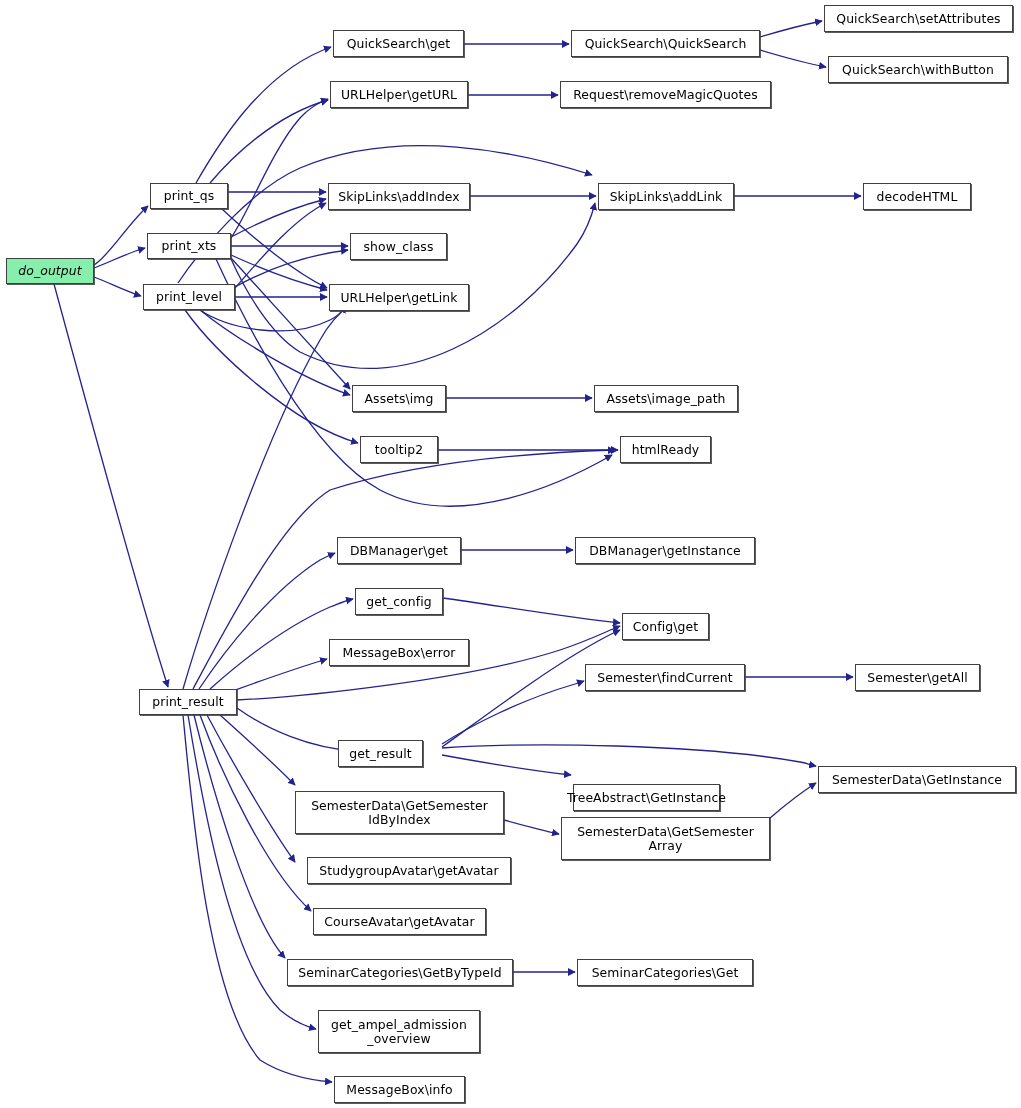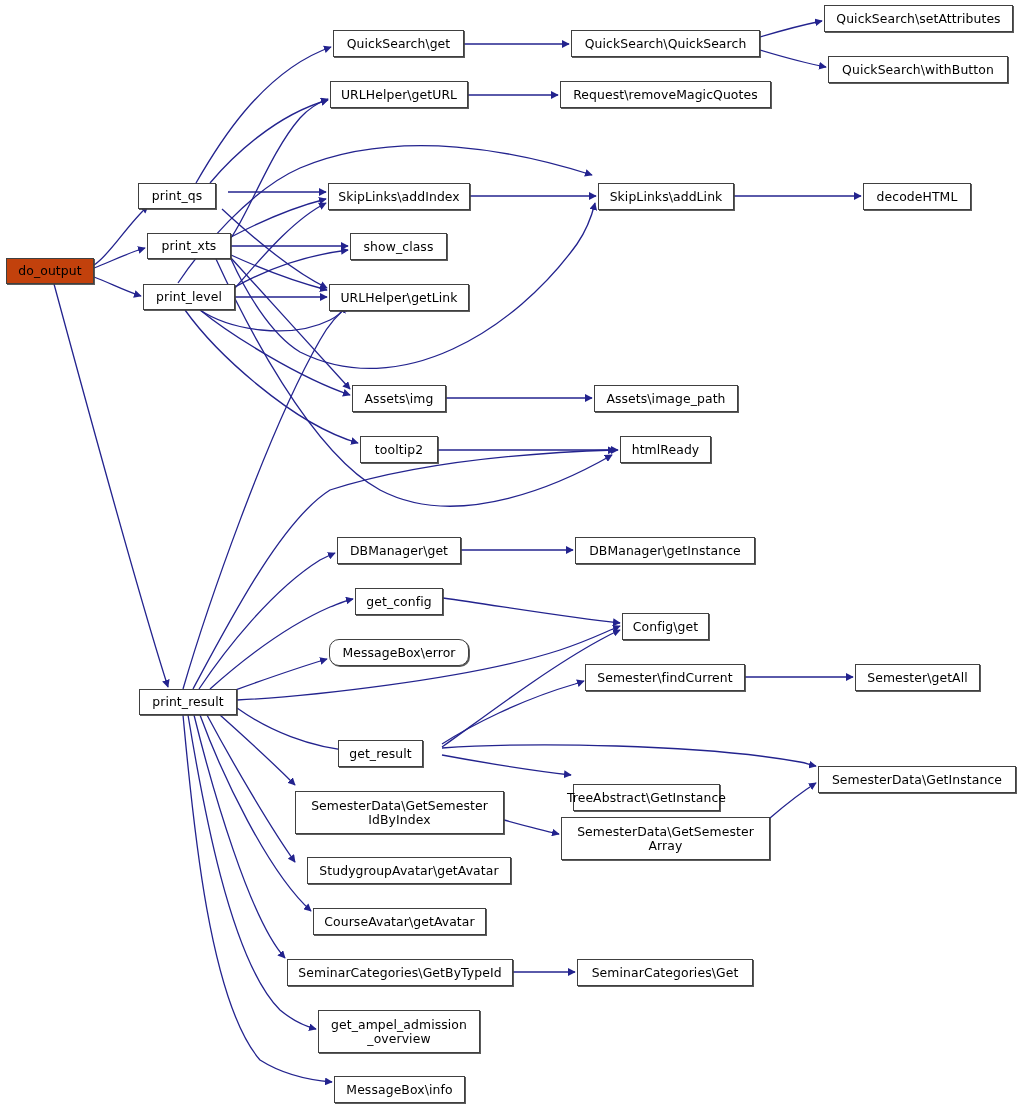--- a/index.html
+++ b/index.html
@@ -34,21 +34,22 @@
     line-height: 14px;
     display: flex;
     align-items: center;
     justify-content: center;
     text-align: center;
     white-space: pre;
     letter-spacing: 0.1px;
     box-shadow: 1px 1px 0 0 rgba(64,64,64,0.85);
   }
   .node.root {
-    background: #c2410c;
+    background: #86efac;
+    font-style: italic;
   }
   .node-label {
     pointer-events: none;
   }
 </style>
 </head>
 <body>
 
 <div id="graph-root">
   <svg id="edge-layer" viewBox="0 0 1021 1108" width="1021" height="1108" xmlns="http://www.w3.org/2000/svg">
@@ -108,34 +109,34 @@
         <path d="M770,818 C784,806 800,793 816,783" fill="none" stroke="#23238e" stroke-width="1.3" marker-end="url(#arrow)"></path>
         <path d="M513,972 L575,972" fill="none" stroke="#23238e" stroke-width="1.3" marker-end="url(#arrow)"></path>
         <path d="M760,37 C780,31 802,25 822,21" fill="none" stroke="#23238e" stroke-width="1.3" marker-end="url(#arrow)"></path>
         <path d="M760,50 C780,56 805,63 826,67" fill="none" stroke="#23238e" stroke-width="1.3" marker-end="url(#arrow)"></path>
         <path d="M734,196 L861,196" fill="none" stroke="#23238e" stroke-width="1.3" marker-end="url(#arrow)"></path>
         <path d="M745,677 L853,677" fill="none" stroke="#23238e" stroke-width="1.3" marker-end="url(#arrow)"></path>
       </g>
   </svg>
   <div id="nodes">
       <div class="node root" style="left: 6px; top: 258px; width: 88px; height: 26px;"><span class="node-label">do_output</span></div>
-      <div class="node" style="left: 138px; top: 183px; width: 78px; height: 26px;"><span class="node-label">print_qs</span></div>
+      <div class="node" style="left: 150px; top: 183px; width: 78px; height: 26px;"><span class="node-label">print_qs</span></div>
       <div class="node" style="left: 147px; top: 233px; width: 84px; height: 26px;"><span class="node-label">print_xts</span></div>
       <div class="node" style="left: 143px; top: 284px; width: 92px; height: 26px;"><span class="node-label">print_level</span></div>
       <div class="node" style="left: 139px; top: 689px; width: 98px; height: 26px;"><span class="node-label">print_result</span></div>
       <div class="node" style="left: 333px; top: 30px; width: 131px; height: 27px;"><span class="node-label">QuickSearch\get</span></div>
       <div class="node" style="left: 330px; top: 81px; width: 138px; height: 27px;"><span class="node-label">URLHelper\getURL</span></div>
       <div class="node" style="left: 328px; top: 183px; width: 142px; height: 27px;"><span class="node-label">SkipLinks\addIndex</span></div>
       <div class="node" style="left: 350px; top: 233px; width: 97px; height: 27px;"><span class="node-label">show_class</span></div>
       <div class="node" style="left: 329px; top: 284px; width: 140px; height: 27px;"><span class="node-label">URLHelper\getLink</span></div>
       <div class="node" style="left: 352px; top: 385px; width: 94px; height: 27px;"><span class="node-label">Assets\img</span></div>
       <div class="node" style="left: 360px; top: 436px; width: 78px; height: 27px;"><span class="node-label">tooltip2</span></div>
       <div class="node" style="left: 337px; top: 537px; width: 124px; height: 27px;"><span class="node-label">DBManager\get</span></div>
       <div class="node" style="left: 355px; top: 588px; width: 88px; height: 27px;"><span class="node-label">get_config</span></div>
-      <div class="node" style="left: 329px; top: 639px; width: 140px; height: 27px; border-radius: 10px;"><span class="node-label">MessageBox\error</span></div>
+      <div class="node" style="left: 329px; top: 639px; width: 140px; height: 27px;"><span class="node-label">MessageBox\error</span></div>
       <div class="node" style="left: 338px; top: 740px; width: 85px; height: 27px;"><span class="node-label">get_result</span></div>
       <div class="node" style="left: 295px; top: 791px; width: 209px; height: 43px;"><span class="node-label">SemesterData\GetSemester
 IdByIndex</span></div>
       <div class="node" style="left: 307px; top: 857px; width: 204px; height: 27px;"><span class="node-label">StudygroupAvatar\getAvatar</span></div>
       <div class="node" style="left: 313px; top: 908px; width: 173px; height: 27px;"><span class="node-label">CourseAvatar\getAvatar</span></div>
       <div class="node" style="left: 287px; top: 959px; width: 226px; height: 27px;"><span class="node-label">SeminarCategories\GetByTypeId</span></div>
       <div class="node" style="left: 318px; top: 1010px; width: 162px; height: 43px;"><span class="node-label">get_ampel_admission
 _overview</span></div>
       <div class="node" style="left: 334px; top: 1076px; width: 131px; height: 27px;"><span class="node-label">MessageBox\info</span></div>
       <div class="node" style="left: 571px; top: 30px; width: 189px; height: 27px;"><span class="node-label">QuickSearch\QuickSearch</span></div>

